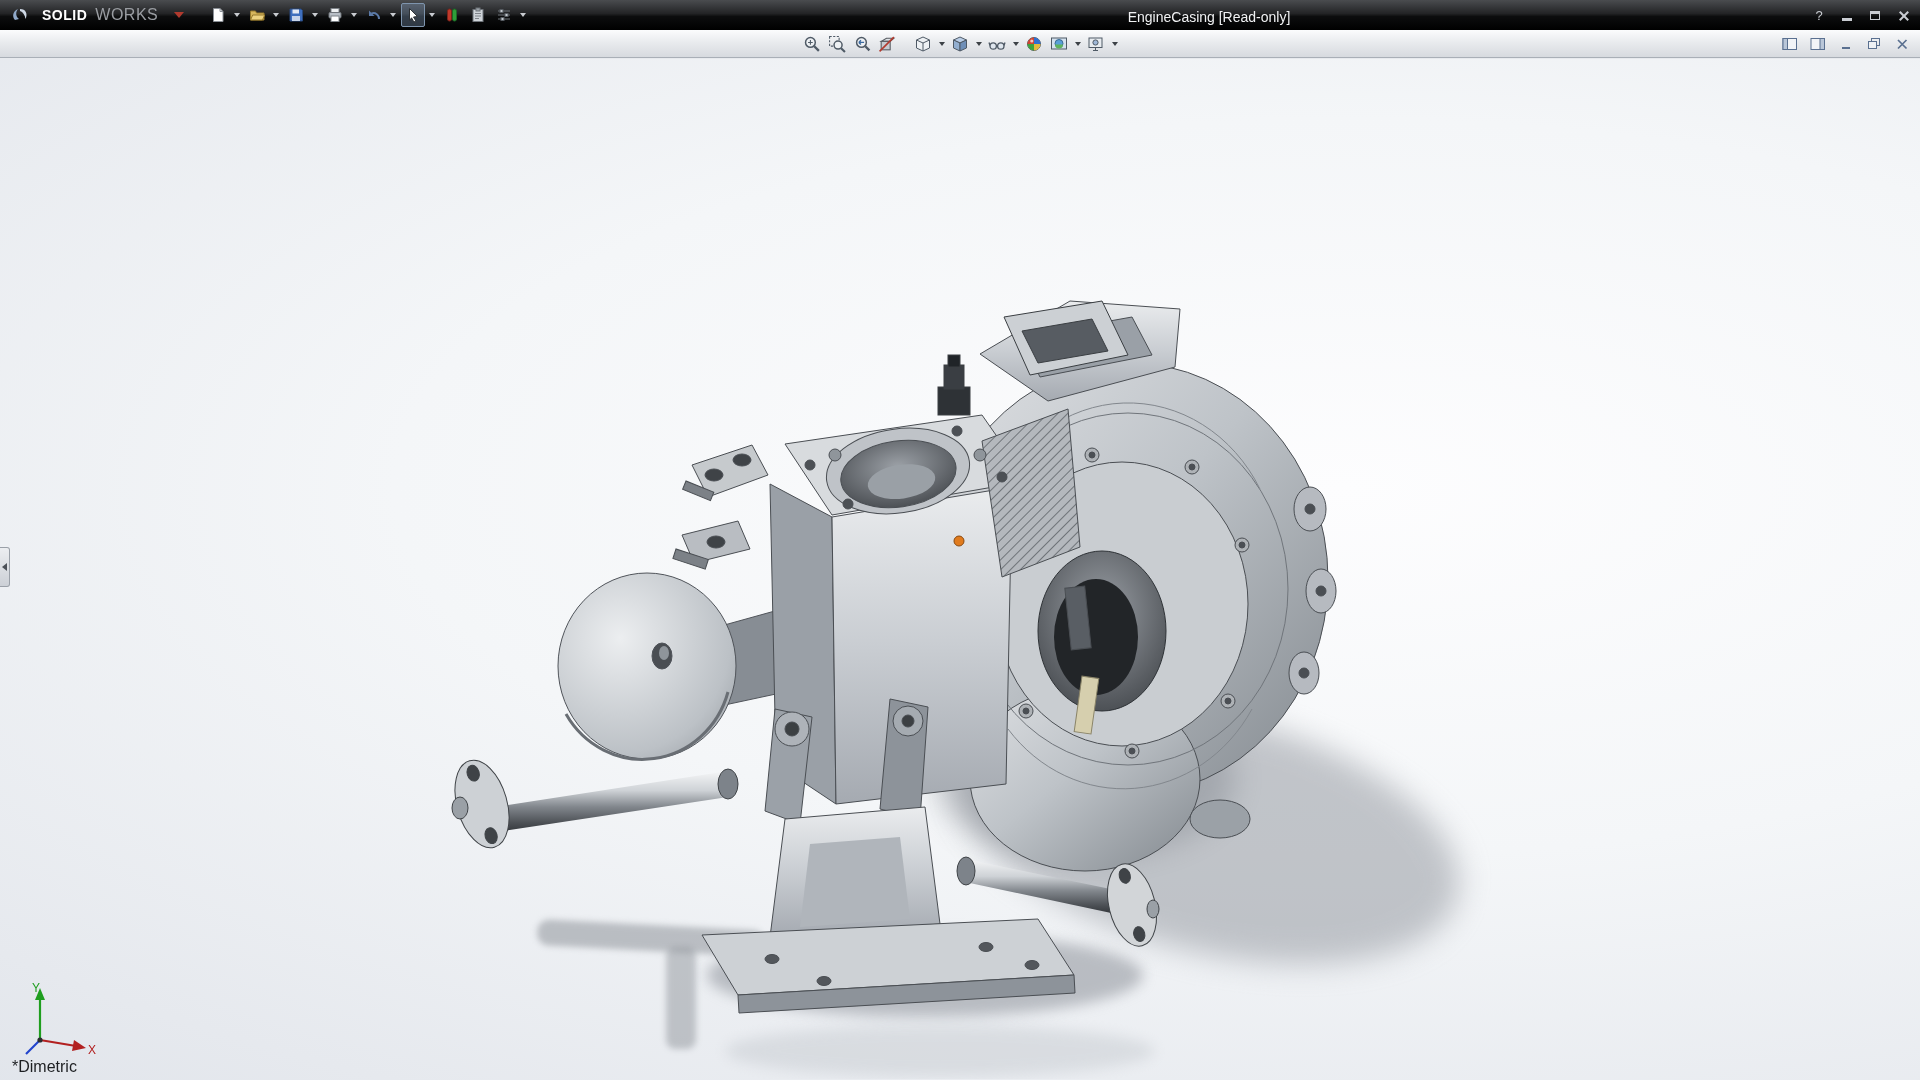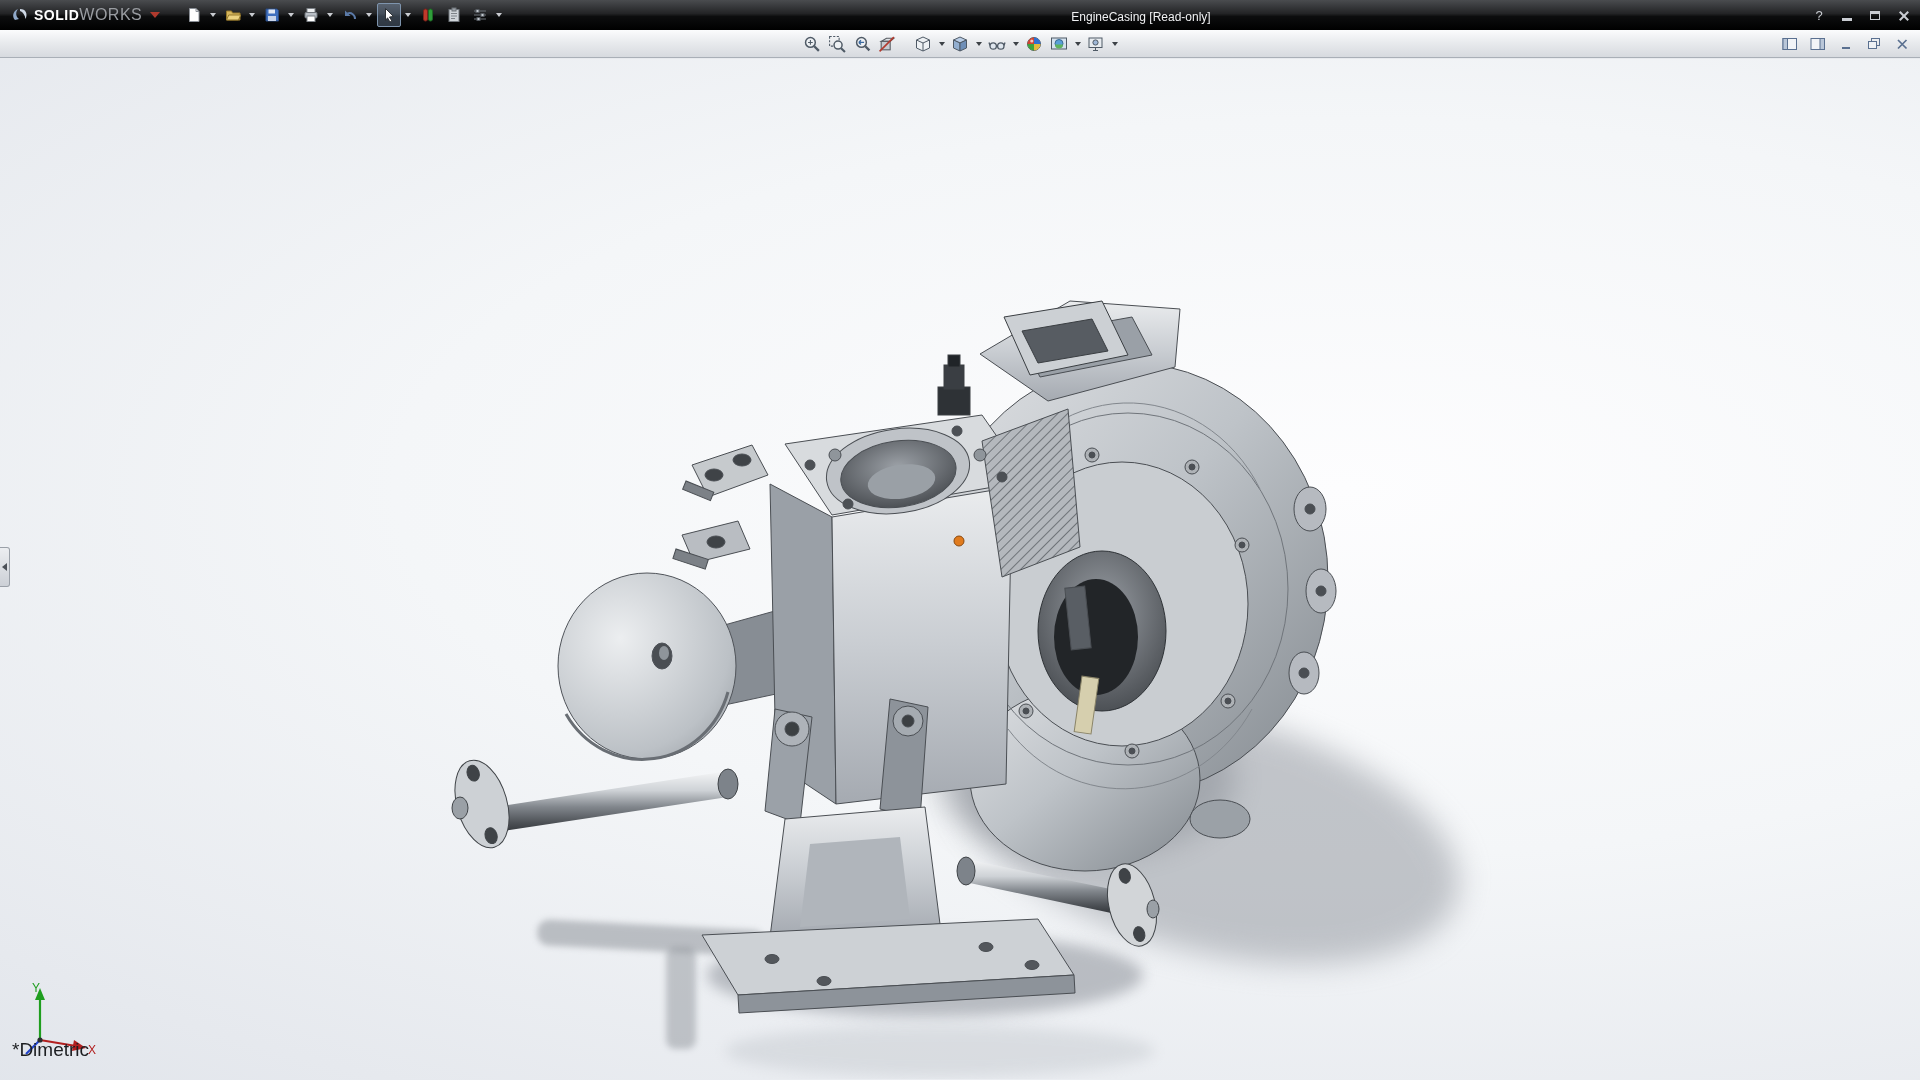--- a/index.html
+++ b/index.html
@@ -5,42 +5,42 @@
   * { margin:0; padding:0; box-sizing:border-box; }
   html,body { width:1920px; height:1080px; overflow:hidden; font-family:"Liberation Sans",sans-serif; }
   body { background:#e8eaee; position:relative; }
 
   
   .titlebar {
     position:absolute; top:0; left:0; width:1920px; height:30px;
     background:linear-gradient(#4a4c4f 0%, #232426 45%, #0c0d0e 55%, #000 100%);
     display:flex; align-items:center; color:#e8e8e8; z-index:30;
   }
-  .brand { display:flex; align-items:center; gap:4px; padding:0 8px 0 10px; }
+  .brand { display:flex; align-items:center; gap:12px; padding:0 8px 0 10px; }
   .brand-bold { font-size:14px; font-weight:bold; color:#fff; letter-spacing:.5px; }
   .brand-light { font-size:16px; color:#9a9da2; letter-spacing:.5px; margin-left:-4px; }
   .menu-arrow { width:0; height:0; border-left:5px solid transparent; border-right:5px solid transparent; border-top:6px solid #b03a2e; margin-left:4px; cursor:pointer; }
 
   .tb-row { display:flex; align-items:center; gap:2px; margin-left:14px; }
   .tb-group { display:flex; align-items:center; }
   .tb-btn {
     width:24px; height:24px; display:flex; align-items:center; justify-content:center;
     background:transparent; border:1px solid transparent; border-radius:2px; cursor:pointer; padding:0;
   }
   .tb-btn.active { background:rgba(150,180,215,.30); border:1px solid #7e94ad; }
   .tb-dd {
     width:13px; height:24px; display:flex; align-items:center; justify-content:center;
     background:transparent; border:none; cursor:pointer;
   }
   .dd-dark { width:0; height:0; border-left:3.5px solid transparent; border-right:3.5px solid transparent; border-top:4px solid #c9ccd1; }
   .dd-light { width:0; height:0; border-left:3.5px solid transparent; border-right:3.5px solid transparent; border-top:4px solid #3c4146; }
 
   .doc-title {
-    position:absolute; left:1141px; top:0; height:34px; transform:translateX(-50%);
-    display:flex; align-items:center; font-size:12px; color:#f0f1f3; white-space:nowrap;
+    position:absolute; left:1209px; top:0; height:34px; transform:translateX(-50%);
+    display:flex; align-items:center; font-size:14px; color:#f0f1f3; white-space:nowrap;
   }
   .title-controls { position:absolute; right:6px; top:0; height:30px; display:flex; align-items:center; gap:6px; }
   .win-btn { width:22px; height:20px; display:flex; align-items:center; justify-content:center; background:transparent; border:none; cursor:pointer; color:#c9ccd2; font-size:13px; }
   .glyph-min { width:10px; height:3px; background:#c9ccd2; margin-top:8px; }
   .glyph-max { width:10px; height:9px; border:1.5px solid #c9ccd2; border-top-width:3px; }
   .glyph-close { position:relative; width:11px; height:11px; }
   .glyph-close::before,.glyph-close::after { content:""; position:absolute; left:5px; top:0; width:1.8px; height:12px; background:#c9ccd2; }
   .glyph-close::before { transform:rotate(45deg); } .glyph-close::after { transform:rotate(-45deg); }
 
   
@@ -66,21 +66,21 @@
   .fm-tab {
     position:absolute; left:0; top:488px; width:10px; height:40px;
     background:linear-gradient(#eceef1,#ccd0d6); border:1px solid #9aa0a8; border-left:none;
     border-radius:0 3px 3px 0; cursor:pointer; display:flex; align-items:center; justify-content:center;
   }
   .fm-tab-arrow { width:0; height:0; border-top:4px solid transparent; border-bottom:4px solid transparent; border-right:5px solid #4c5158; }
 
   .model-svg { position:absolute; left:380px; top:200px; width:1140px; height:820px; }
 
   .triad-svg { position:absolute; left:14px; bottom:16px; width:90px; height:86px; }
-  .orientation-label { position:absolute; left:12px; bottom:19px; font-size:19px; color:#1d1f22; }
+  .orientation-label { position:absolute; left:12px; bottom:4px; font-size:16px; color:#1d1f22; }
 </style>
 </head>
 <body>
 
 <div class="titlebar">
   <div class="brand">
     <svg width="20" height="16" viewBox="0 0 20 16">
       <path d="M5 13 C2 10 2.5 4.5 8 2 C5.5 5 5.5 9.5 9 12 Z" fill="#8fa8c8"></path>
       <path d="M10 2 C16 2 18 7 15.5 12 C15 8 13 5 10 4 Z" fill="#cfd9e6"></path>
     </svg>

